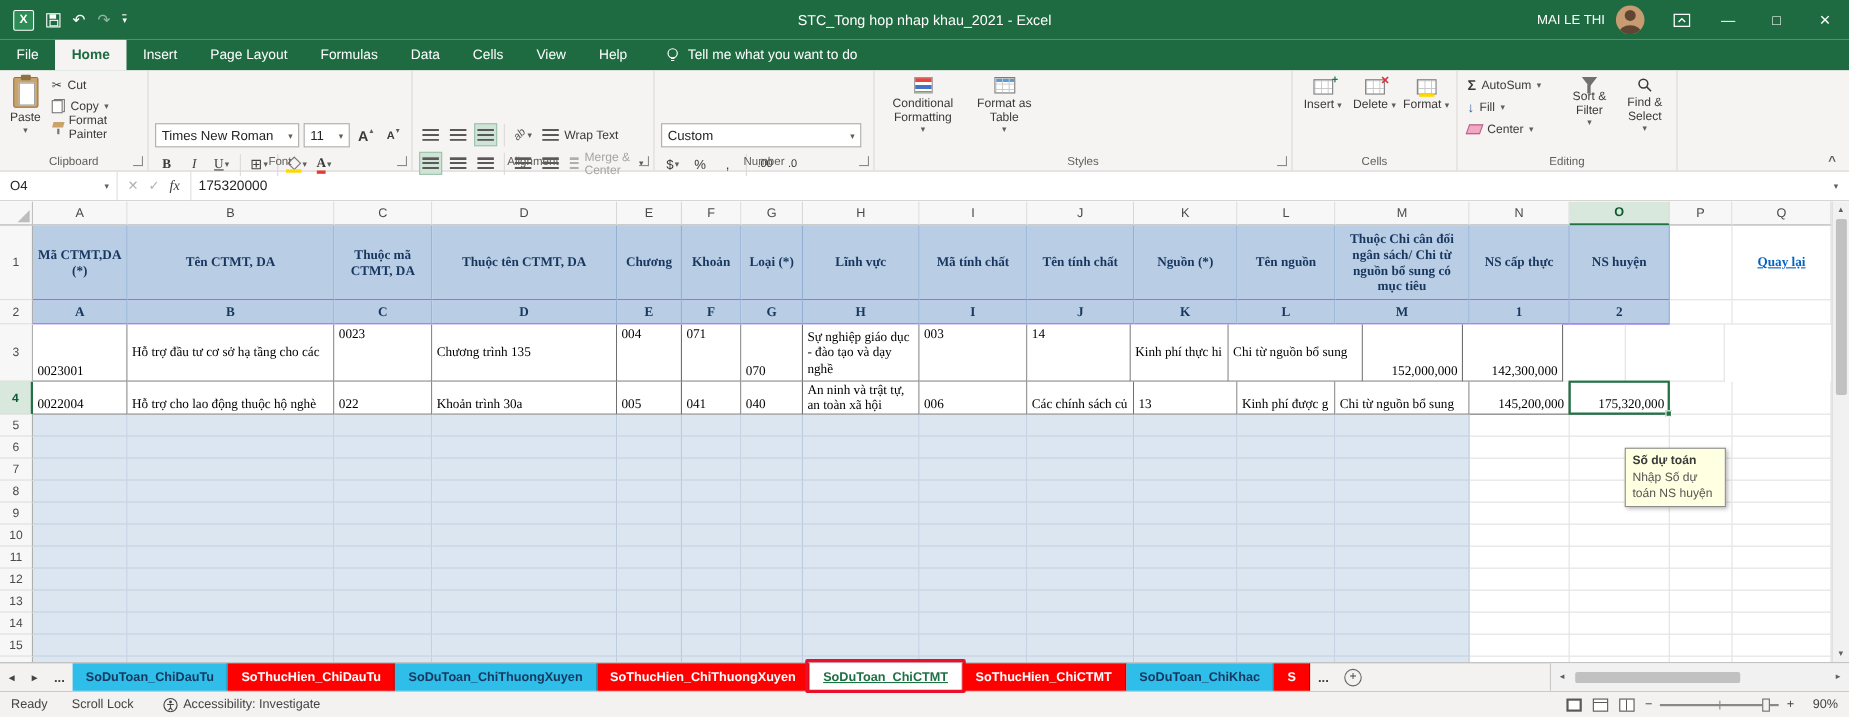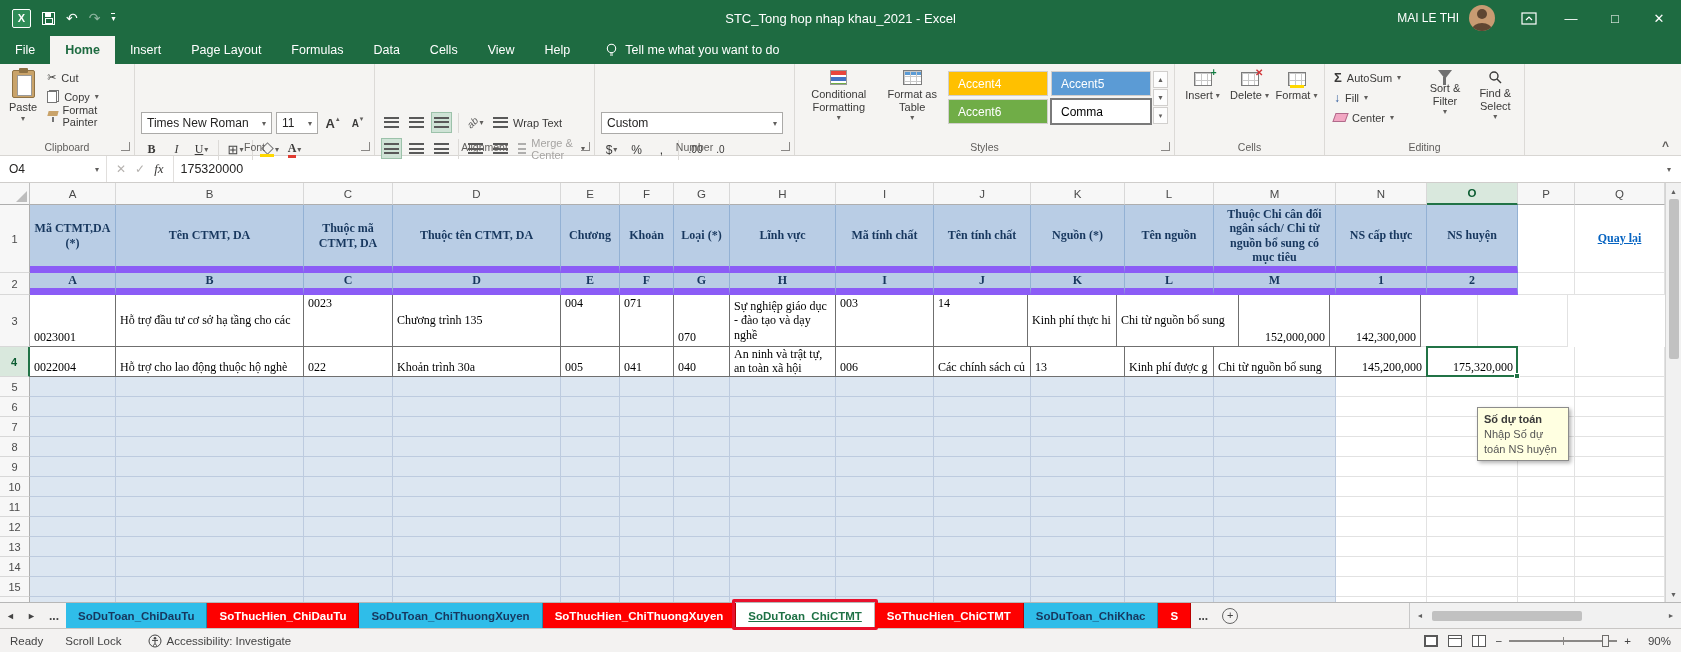--- a/index.html
+++ b/index.html
@@ -110,21 +110,21 @@
   .grid { width:1665px; overflow:hidden; position:relative; flex:none; }
   .chrow { display:flex; height:22px; }
   .corner { width:30px; flex:none; background:#f7f7f7; border-right:1px solid #c0c0c0; border-bottom:1px solid #aeaeae; position:relative; }
   .corner::after { content:""; position:absolute; right:2px; bottom:2px; border-left:11px solid transparent; border-bottom:11px solid #bdbdbd; }
   .ch { flex:none; background:#f7f7f7; border-right:1px solid #d8d8d8; border-bottom:1px solid #aeaeae; display:flex; align-items:center; justify-content:center; font-size:11.5px; color:#4a4a4a; }
   .ch.sel { background:#d9e8dd; color:#0c5c32; border-bottom:2px solid #217346; font-weight:bold; }
   .grow { display:flex; }
   .rh { width:30px; flex:none; background:#f7f7f7; border-right:1px solid #aeaeae; border-bottom:1px solid #d8d8d8; display:flex; align-items:center; justify-content:center; font-size:11px; color:#4a4a4a; }
   .rh.sel { background:#d9e8dd; color:#0c5c32; border-right:2px solid #217346; font-weight:bold; }
   .cell { flex:none; overflow:hidden; display:flex; align-items:flex-end; padding:1px 4px; font-family:"Liberation Serif",serif; font-size:12px; color:#000; white-space:nowrap; }
-  .cell.hdr { background:#b9cde5; border-right:1px solid #93b1d4; border-bottom:7px solid #8b5cf6; color:#17375e; font-weight:bold; align-items:center; justify-content:center; text-align:center; white-space:normal; line-height:1.2; }
+  .cell.hdr { background:#b9cde5; border-right:1px solid #93b1d4; border-bottom:1px solid #8b5cf6; color:#17375e; font-weight:bold; align-items:center; justify-content:center; text-align:center; white-space:normal; line-height:1.2; }
   .cell.data { background:#fff; border-right:1px solid #6f6f6f; border-bottom:1px solid #6f6f6f; }
   .cell.tint { background:#dce6f1; border-right:1px solid #bdcbdf; border-bottom:1px solid #bdcbdf; }
   .cell.plain { border-right:1px solid #e2e2e2; border-bottom:1px solid #e2e2e2; }
   .cell.num { justify-content:flex-end; }
   .cell.wrap { white-space:normal; line-height:1.18; }
   .cell.link { color:#0563c1; text-decoration:underline; font-weight:bold; align-items:center; justify-content:center; }
   .cell.selcell { position:relative; overflow:visible; }
   .cell.selcell::after { content:""; position:absolute; top:-1px; left:-1px; right:-1px; bottom:-1px; border:2px solid #217346; pointer-events:none; }
   .handle { position:absolute; right:-3px; bottom:-3px; width:6px; height:6px; background:#217346; border:1px solid #fff; z-index:2; }
   .tooltip { position:absolute; left:1477px; top:224px; width:92px; background:#ffffe1; border:1px solid #8c8c8c; box-shadow:2px 2px 4px rgba(0,0,0,.3); padding:4px 6px; font-size:11px; color:#555; z-index:6; line-height:1.3; }
@@ -382,33 +382,20 @@
     <div class="rgroup" style="width:380px">
       <div class="bigbtn" style="width:76px">
         <span class="ico-cf"></span>
         <span class="lbl">Conditional Formatting</span>
         <span class="dd">▾</span>
       </div>
       <div class="bigbtn" style="width:64px">
         <span class="ico-fat"></span>
         <span class="lbl">Format as Table</span>
         <span class="dd">▾</span>
-      </div>
-      <div class="gallery-wrap">
-        <div class="gallery">
-            <div class="chip" style="background: rgb(255, 192, 0); color: rgb(255, 255, 255);">Accent4</div>
-            <div class="chip" style="background: rgb(91, 155, 213); color: rgb(255, 255, 255);">Accent5</div>
-            <div class="chip" style="background: rgb(112, 173, 71); color: rgb(255, 255, 255);">Accent6</div>
-            <div class="chip selchip" style="background: rgb(255, 255, 255); color: rgb(0, 0, 0);">Comma</div>
-          </div>
-        <div class="galrail">
-          <span>▲</span>
-          <span>▼</span>
-          <span>▾</span>
-        </div>
       </div>
       <span class="launcher"></span>
       <span class="rgroup-label">Styles</span>
     </div>
 
     <div class="rgroup" style="width:150px">
       <div class="cellbtn">
         <span class="ico-cells">
             <span class="badge green">+</span>
           </span>

